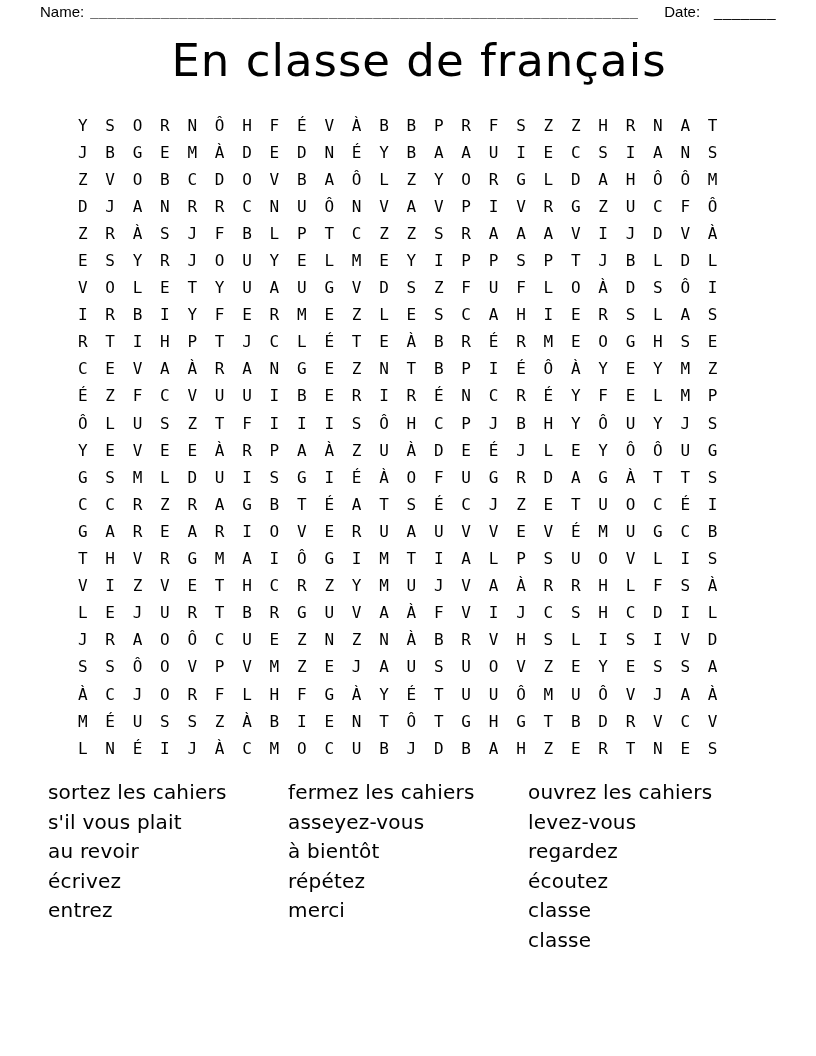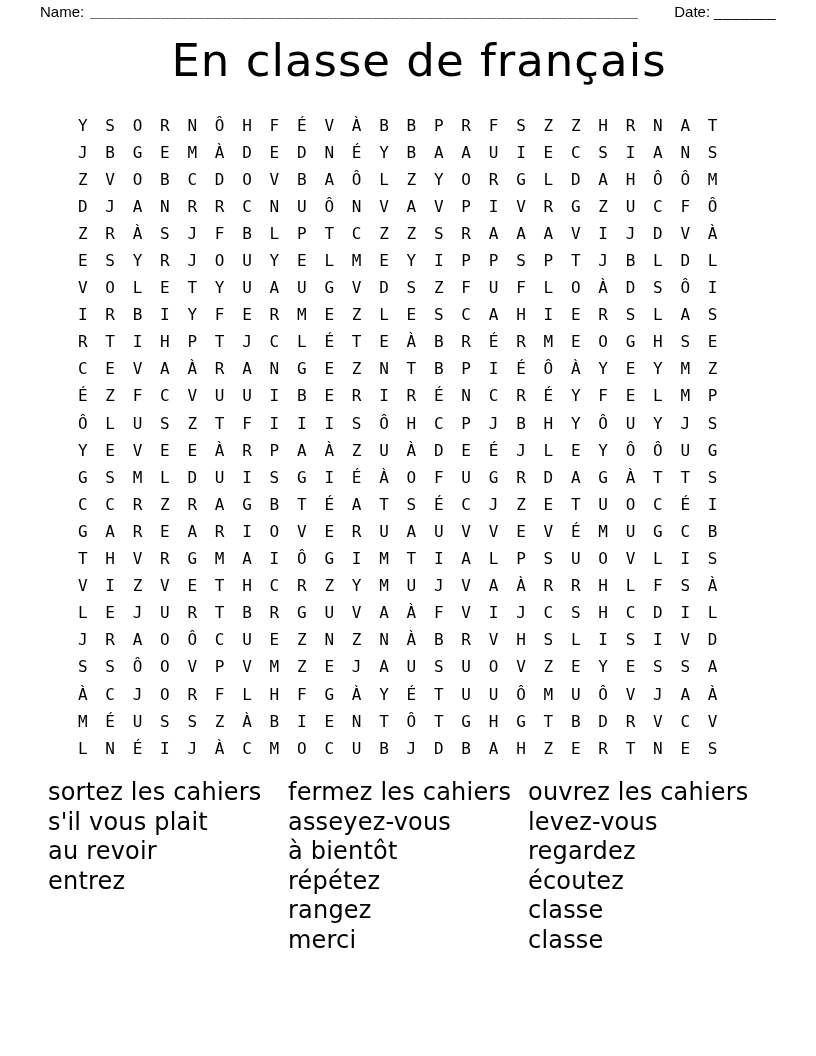--- a/index.html
+++ b/index.html
@@ -28,21 +28,21 @@
   .name-label { flex: 0 0 auto; }
   .name-line {
     flex: 1 1 auto;
     margin-left: 6px;
     margin-right: 14px;
     overflow: hidden;
     letter-spacing: 0.5px;
     font-weight: bold;
   }
   .date-label { flex: 0 0 auto; }
-  .date-line { flex: 0 0 auto; margin-left: 4px; letter-spacing: 0.5px; }
+  .date-line { flex: 0 0 auto; margin-left: 14px; letter-spacing: 0.5px; }
 
   
   .page-title {
     position: absolute;
     top: 34px;
     left: 11px;
     width: 100%;
     text-align: center;
     font-family: "DejaVu Sans", sans-serif;
     font-size: 45px;
@@ -72,21 +72,21 @@
   
   .word-list {
     position: absolute;
     top: 778px;
     left: 48px;
     width: 720px;
     display: flex;
   }
   .word-col {
     list-style: none;
-    font-size: 24px;
+    font-size: 20px;
     line-height: 29.6px;
     letter-spacing: 0.2px;
   }
   .word-col-1 { width: 240px; }
   .word-col-2 { width: 240px; }
   .word-col-3 { width: 240px; }
 </style>
 </head>
 <body>
 
@@ -676,28 +676,28 @@
     <span class="cell">N</span>
     <span class="cell">E</span>
     <span class="cell">S</span>
   </div>
 
 <div class="word-list">
   <ul class="word-col word-col-1">
       <li>sortez les cahiers</li>
       <li>s'il vous plait</li>
       <li>au revoir</li>
+      <li>écrivez</li>
       <li>entrez</li>
     </ul>
   <ul class="word-col word-col-2">
       <li>fermez les cahiers</li>
       <li>asseyez-vous</li>
       <li>à bientôt</li>
       <li>répétez</li>
-      <li>rangez</li>
       <li>merci</li>
     </ul>
   <ul class="word-col word-col-3">
       <li>ouvrez les cahiers</li>
       <li>levez-vous</li>
       <li>regardez</li>
       <li>écoutez</li>
       <li>classe</li>
       <li>classe</li>
     </ul>

